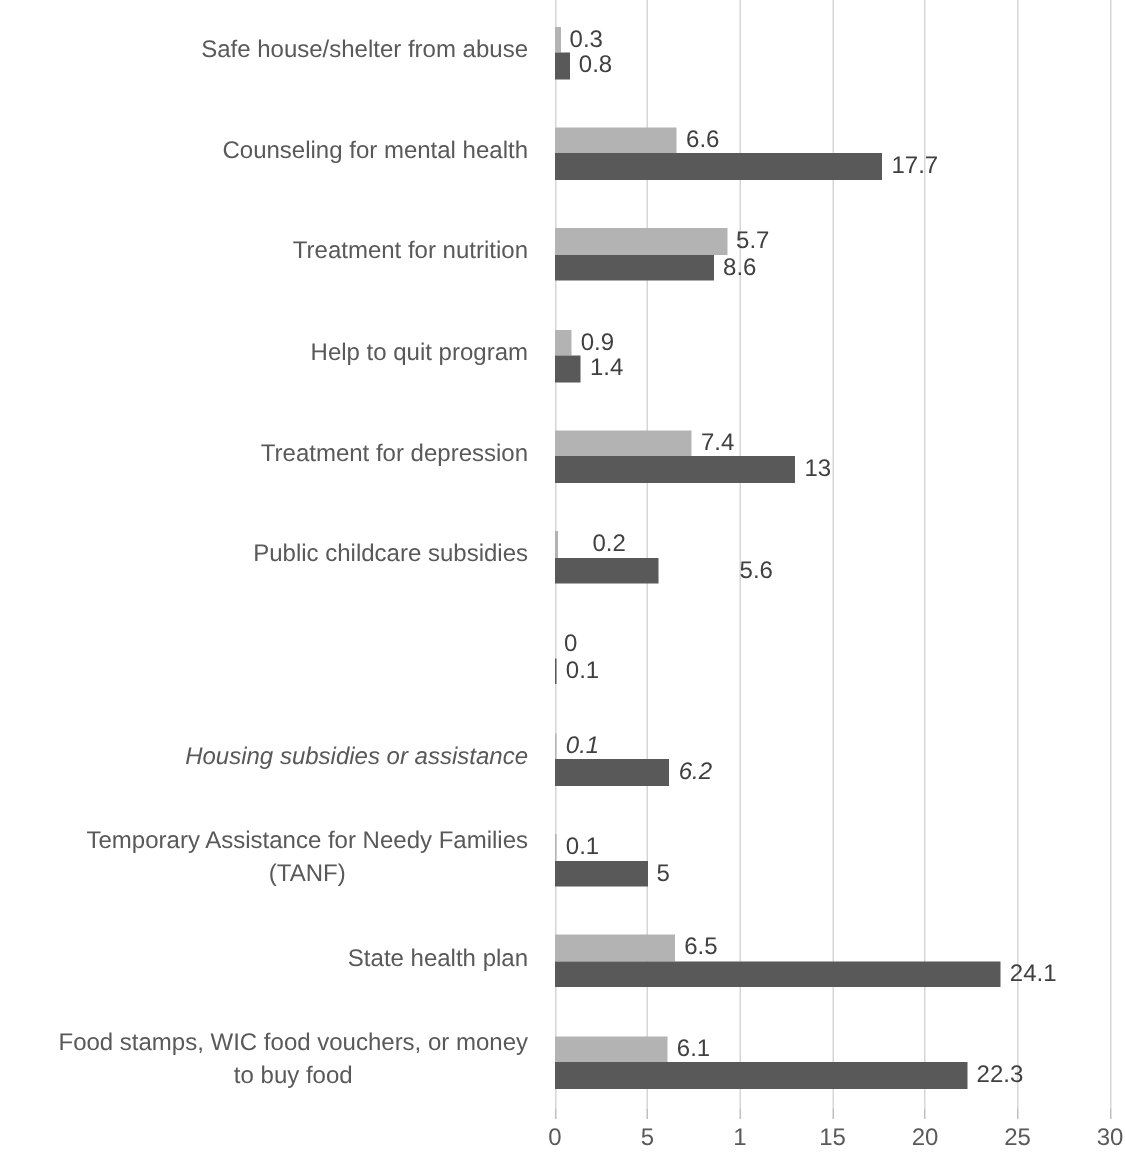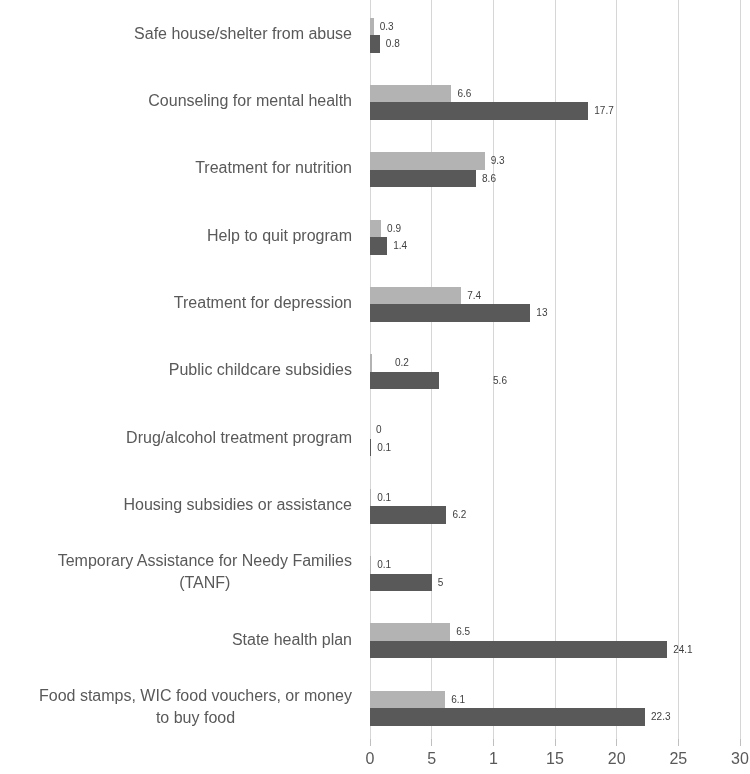--- a/index.html
+++ b/index.html
@@ -46,21 +46,21 @@
   .category-label span {
     font-size: 16px;
     line-height: 1.35;
     color: #595959;
     text-align: center;
     white-space: pre-line;
   }
   .bar { position: absolute; }
   .bar-value-label {
     position: absolute;
-    font-size: 10px;
+    font-size: 16px;
     color: #404040;
     white-space: nowrap;
   }
 </style>
 </head>
 <body>
 
 <div id="chart">
   <div id="gridlines">
       <div class="gridline" style="left: 369.5px; height: 739px;"></div>
@@ -88,21 +88,21 @@
         <div class="bar" style="left: 370px; top: 17.65px; width: 81.4px; height: 17.5px; background: rgb(179, 179, 179);"></div>
         <div class="bar-value-label" style="left: 457.4px; top: 17.65px; height: 17.5px; line-height: 17.5px;">6.6</div>
         <div class="bar" style="left: 370px; top: 35.15px; width: 218.3px; height: 17.5px; background: rgb(89, 89, 89);"></div>
         <div class="bar-value-label" style="left: 594.3px; top: 35.15px; height: 17.5px; line-height: 17.5px;">17.7</div>
       </div>
       <div class="chart-row" style="top: 134.6px; height: 67.3px;">
         <div class="category-label">
           <span>Treatment for nutrition</span>
         </div>
         <div class="bar" style="left: 370px; top: 17.65px; width: 114.7px; height: 17.5px; background: rgb(179, 179, 179);"></div>
-        <div class="bar-value-label" style="left: 490.7px; top: 17.65px; height: 17.5px; line-height: 17.5px;">9.3</div>
+        <div class="bar-value-label" style="left: 490.7px; top: 17.65px; height: 17.5px; line-height: 17.5px;">5.7</div>
         <div class="bar" style="left: 370px; top: 35.15px; width: 106.067px; height: 17.5px; background: rgb(89, 89, 89);"></div>
         <div class="bar-value-label" style="left: 482.067px; top: 35.15px; height: 17.5px; line-height: 17.5px;">8.6</div>
       </div>
       <div class="chart-row" style="top: 201.9px; height: 67.3px;">
         <div class="category-label">
           <span>Help to quit program</span>
         </div>
         <div class="bar" style="left: 370px; top: 17.65px; width: 11.1px; height: 17.5px; background: rgb(179, 179, 179);"></div>
         <div class="bar-value-label" style="left: 387.1px; top: 17.65px; height: 17.5px; line-height: 17.5px;">0.9</div>
         <div class="bar" style="left: 370px; top: 35.15px; width: 17.2667px; height: 17.5px; background: rgb(89, 89, 89);"></div>
@@ -120,28 +120,25 @@
       <div class="chart-row" style="top: 336.5px; height: 67.3px;">
         <div class="category-label">
           <span>Public childcare subsidies</span>
         </div>
         <div class="bar" style="left: 370px; top: 17.65px; width: 2.46667px; height: 17.5px; background: rgb(179, 179, 179);"></div>
         <div class="bar-value-label" style="left: 395px; top: 17.65px; height: 17.5px; line-height: 17.5px;">0.2</div>
         <div class="bar" style="left: 370px; top: 35.15px; width: 69.0667px; height: 17.5px; background: rgb(89, 89, 89);"></div>
         <div class="bar-value-label" style="left: 445.067px; top: 35.15px; height: 17.5px; line-height: 17.5px; margin-left: 48px;">5.6</div>
       </div>
       <div class="chart-row" style="top: 403.8px; height: 67.3px;">
-        <div class="category-label">
-          <span>Drug/alcohol treatment program</span>
-        </div>
         <div class="bar-value-label" style="left: 376px; top: 17.65px; height: 17.5px; line-height: 17.5px;">0</div>
         <div class="bar" style="left: 370px; top: 35.15px; width: 1.23333px; height: 17.5px; background: rgb(89, 89, 89);"></div>
         <div class="bar-value-label" style="left: 377.233px; top: 35.15px; height: 17.5px; line-height: 17.5px;">0.1</div>
       </div>
-      <div class="chart-row" style="top: 471.1px; height: 67.3px;">
+      <div class="chart-row" style="top: 471.1px; height: 67.3px; font-style: italic;">
         <div class="category-label">
           <span>Housing subsidies or assistance</span>
         </div>
         <div class="bar" style="left: 370px; top: 17.65px; width: 1.23333px; height: 17.5px; background: rgb(179, 179, 179);"></div>
         <div class="bar-value-label" style="left: 377.233px; top: 17.65px; height: 17.5px; line-height: 17.5px;">0.1</div>
         <div class="bar" style="left: 370px; top: 35.15px; width: 76.4667px; height: 17.5px; background: rgb(89, 89, 89);"></div>
         <div class="bar-value-label" style="left: 452.467px; top: 35.15px; height: 17.5px; line-height: 17.5px;">6.2</div>
       </div>
       <div class="chart-row" style="top: 538.4px; height: 67.3px;">
         <div class="category-label">

